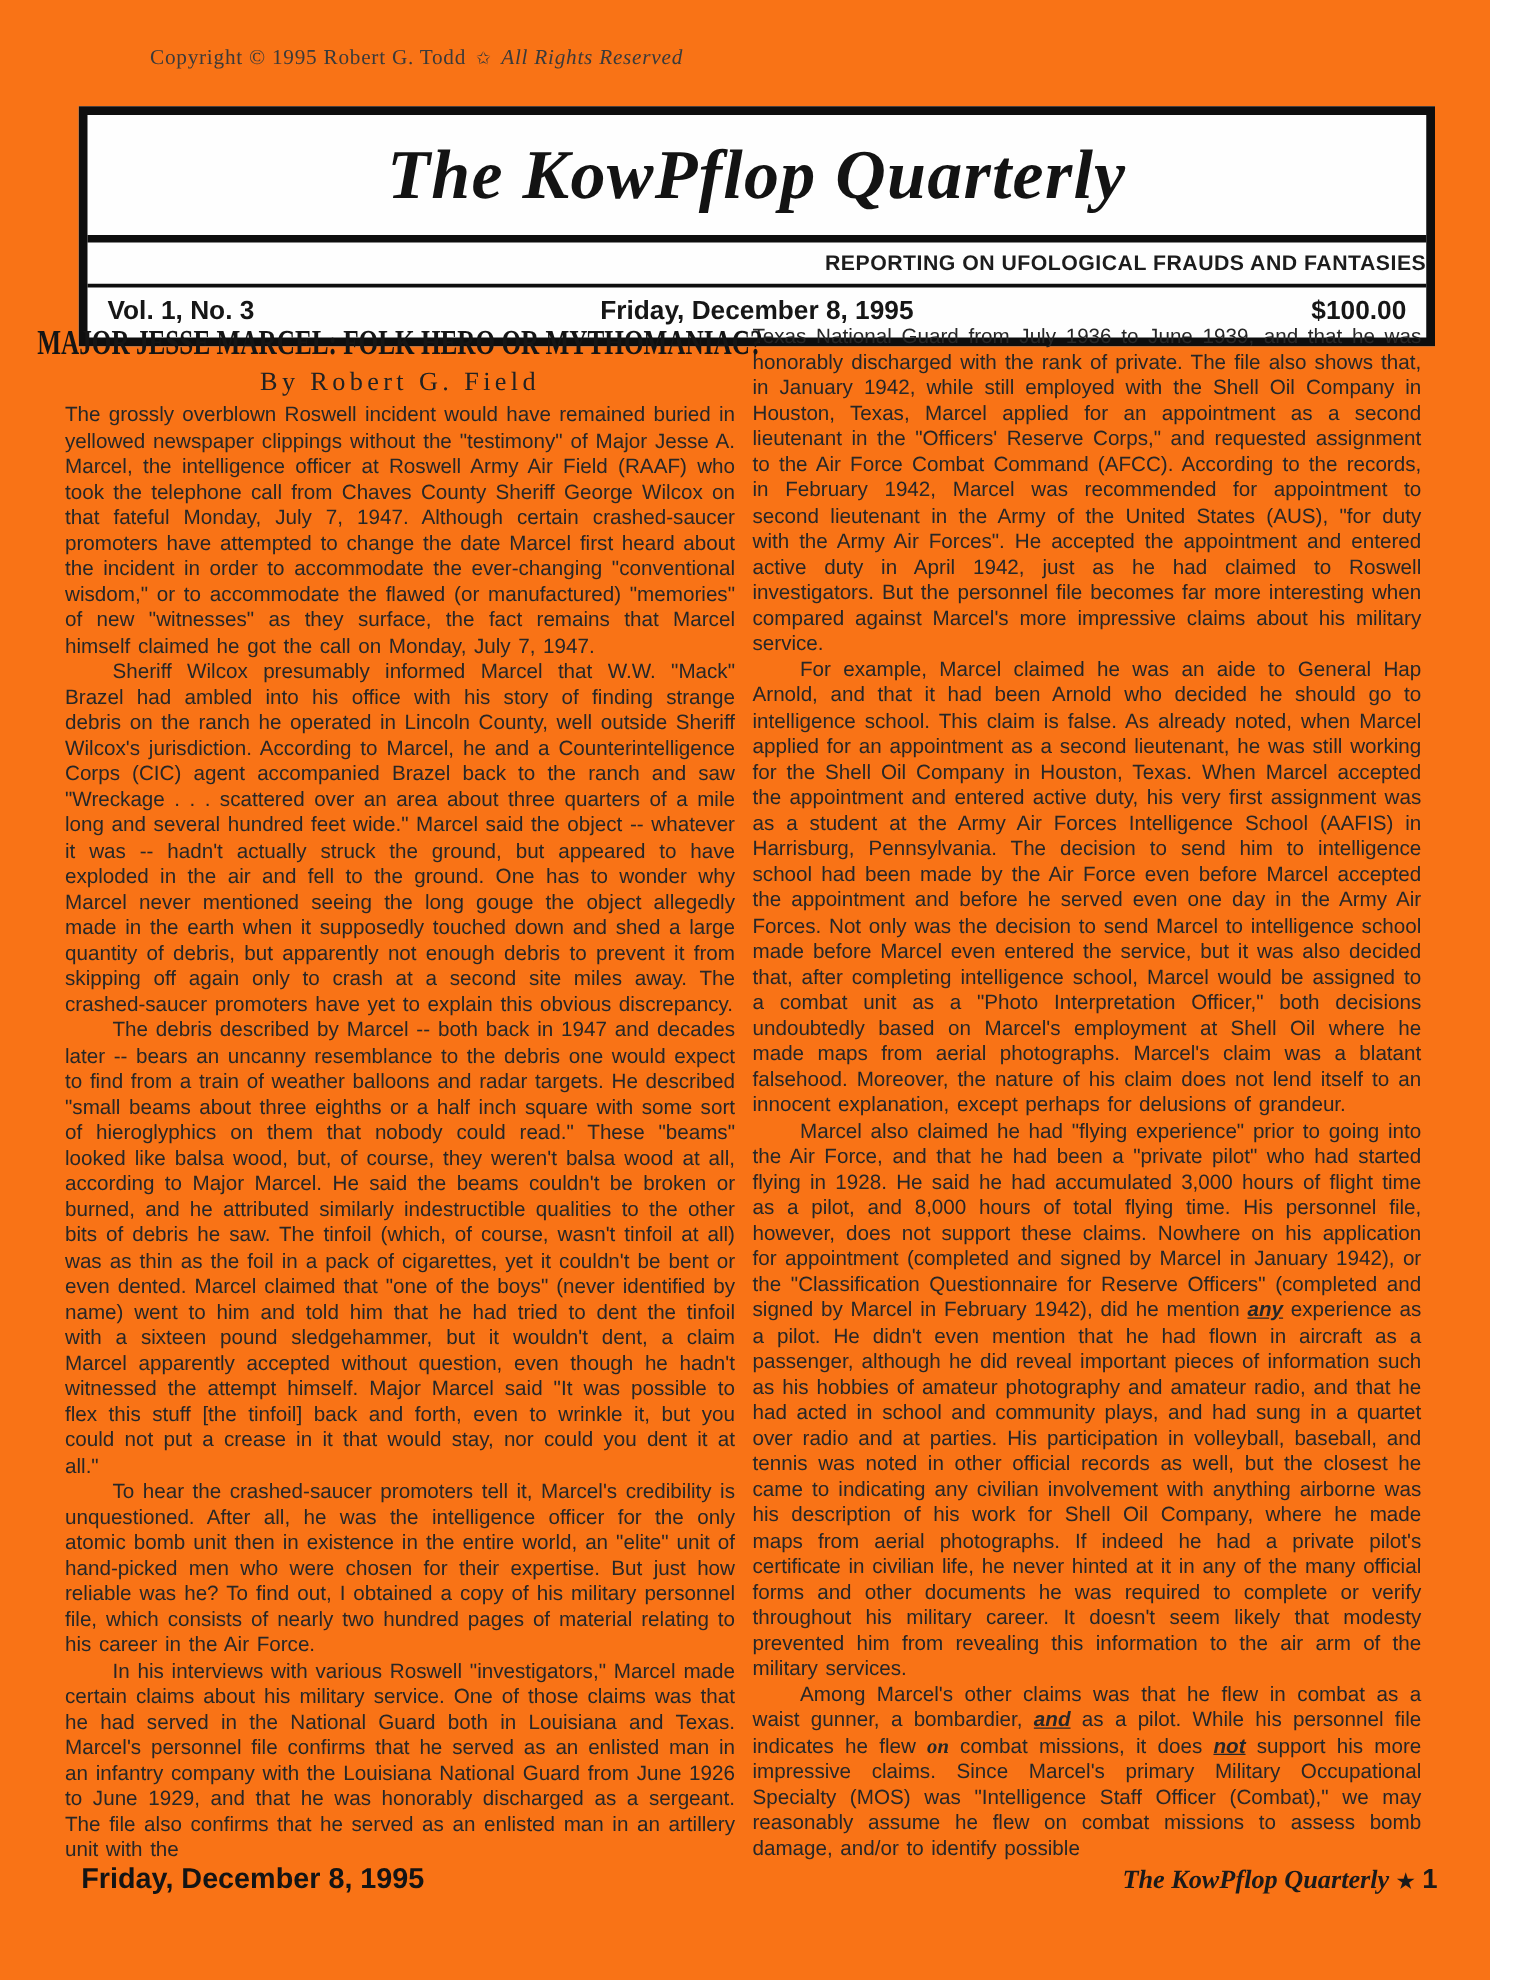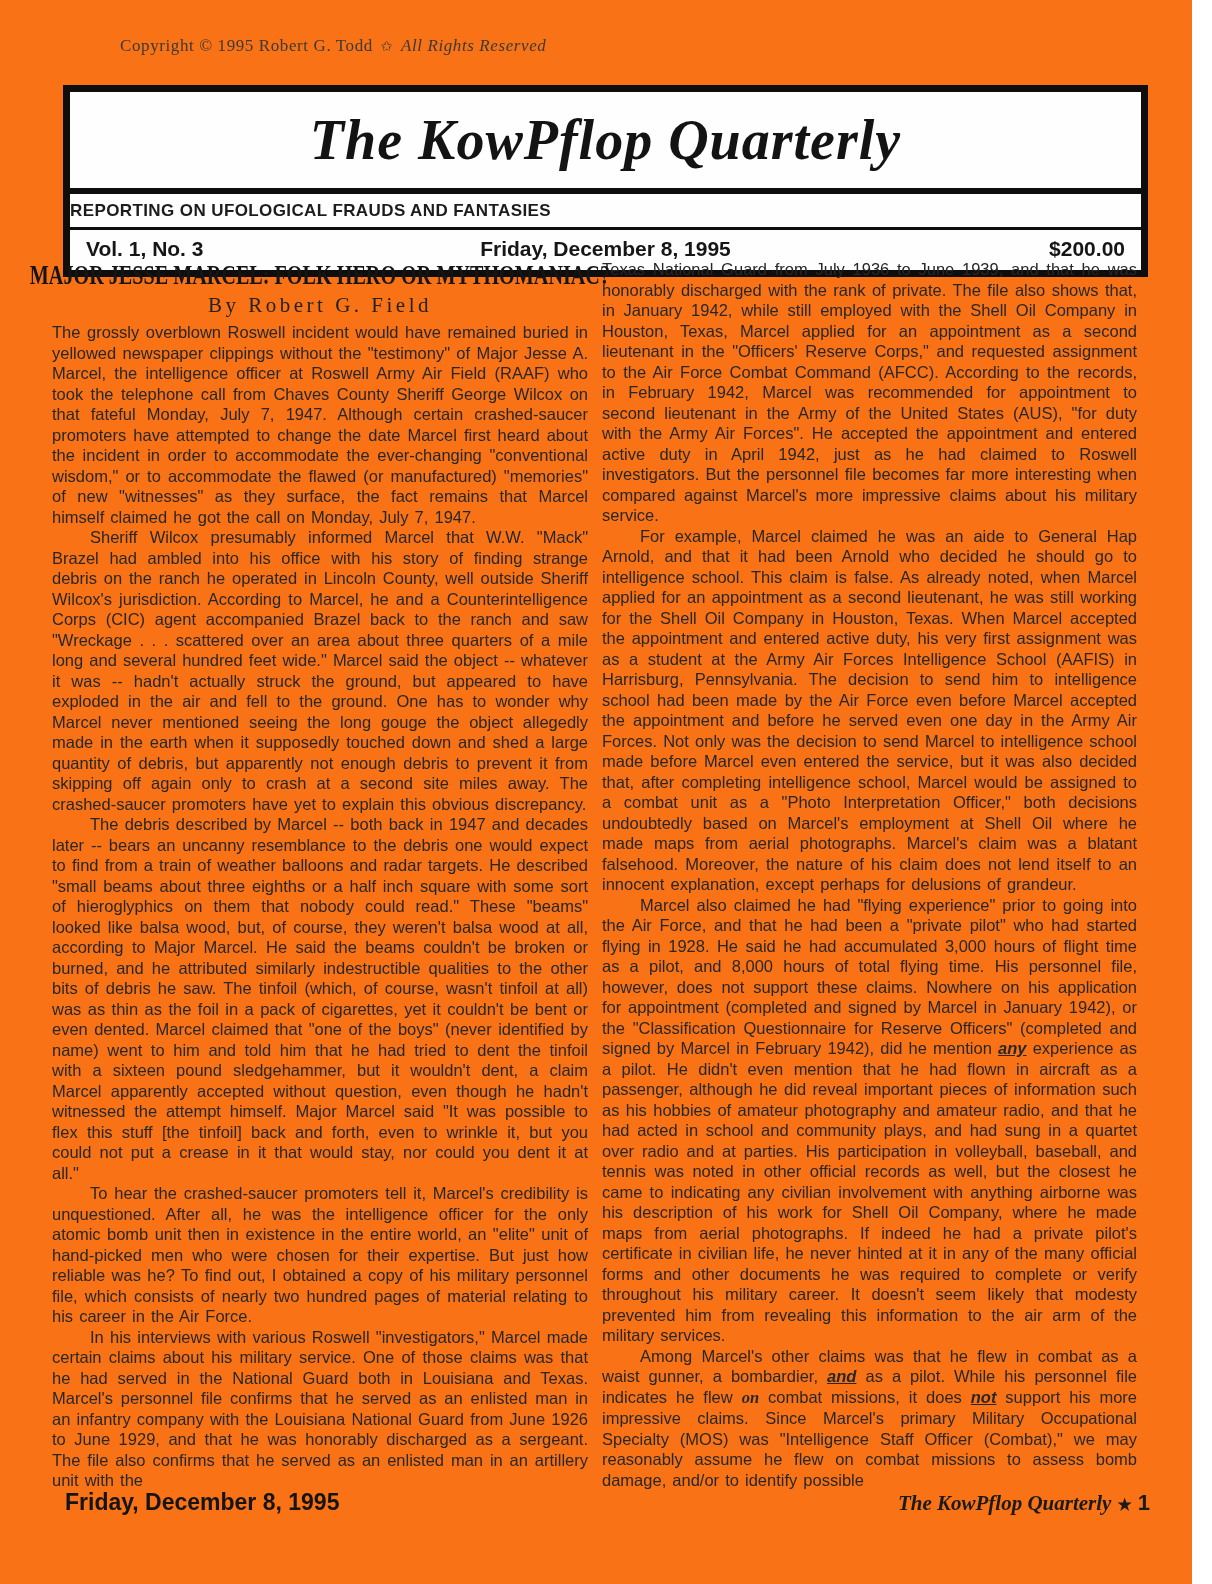--- a/index.html
+++ b/index.html
@@ -39,22 +39,22 @@
   }
   .masthead-title {
     font-family: "Liberation Serif", serif;
     font-style: italic; font-weight: bold;
     font-size: 56px; letter-spacing: 1px; color: #131313;
     white-space: nowrap;
   }
   .masthead-tagline-row {
     border-top: 6px solid #0e0e0e;
     border-bottom: 3px solid #0e0e0e;
-    padding: 7px 0 6px 0;
-    text-align: left;
+    padding: 7px 0 6px 12px;
+    text-align: right;
   }
   .masthead-tagline {
     font-weight: bold; font-size: 17px; letter-spacing: 0.4px; color: #1c1c1c;
   }
   .masthead-info-row {
     display: flex; align-items: center;
     padding: 7px 16px 9px 16px;
     font-weight: bold; font-size: 21px; color: #161616; justify-content: flex-end;
   }
   .mi-left  { flex: 1; text-align: left; }
@@ -126,21 +126,21 @@
   <div class="masthead">
     <div class="masthead-title-row">
       <div class="masthead-title">The KowPflop Quarterly</div>
     </div>
     <div class="masthead-tagline-row">
       <span class="masthead-tagline">REPORTING ON UFOLOGICAL FRAUDS AND FANTASIES</span>
     </div>
     <div class="masthead-info-row">
       <div class="mi-left">Vol. 1, No. 3</div>
       <div class="mi-center">Friday, December 8, 1995</div>
-      <div class="mi-right">$200.00</div>
+      <div class="mi-right">$100.00</div>
     </div>
   </div>
 
   <div class="columns">
     <div class="col">
       <div class="headline-wrap">
         <div class="headline">MAJOR JESSE MARCEL:  FOLK HERO OR MYTHOMANIAC?</div>
       </div>
       <div class="byline">By Robert G. Field</div>
       <div>

